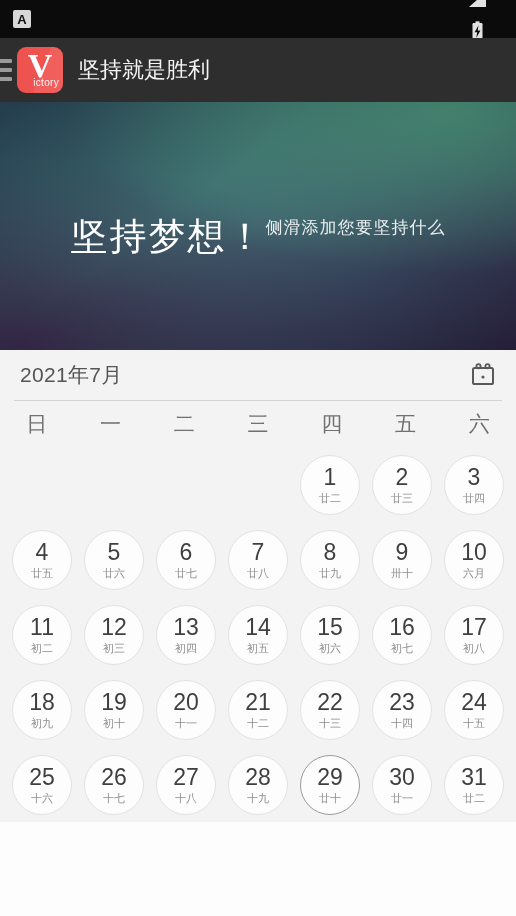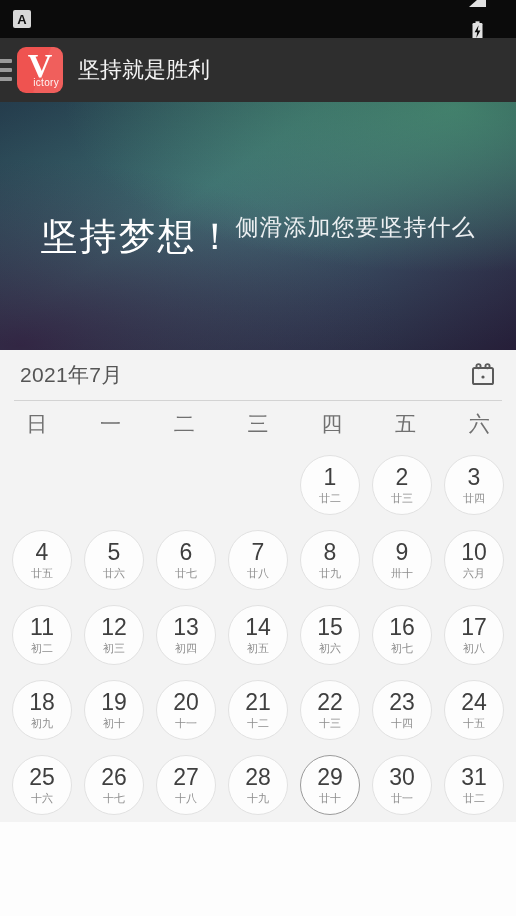--- a/index.html
+++ b/index.html
@@ -68,21 +68,21 @@
   .hero::after {
     content:""; position:absolute; inset:0;
     background:radial-gradient(80% 60% at 50% 50%, rgba(255,255,255,.03), rgba(0,0,0,.18));
     pointer-events:none;
   }
   .hero-title {
     font-size:37px; color:#ffffff; letter-spacing:2px; position:relative; z-index:2;
     margin-top:22px;
   }
   .hero-sub {
-    font-size:23px; color:#eceff1; margin-top:3px; letter-spacing:1px;
+    font-size:17px; color:#eceff1; margin-top:3px; letter-spacing:1px;
     position:relative; z-index:2;
   }
 
   
   .calendar { flex:1 1 auto; background:#f3f3f3; display:flex; flex-direction:column; }
   .cal-head {
     height:50px; display:flex; align-items:center; justify-content:space-between;
     padding:0 18px 0 20px; flex:0 0 50px;gap:38px;
   }
   .cal-month { font-size:21px; color:#555; letter-spacing:.3px; }

